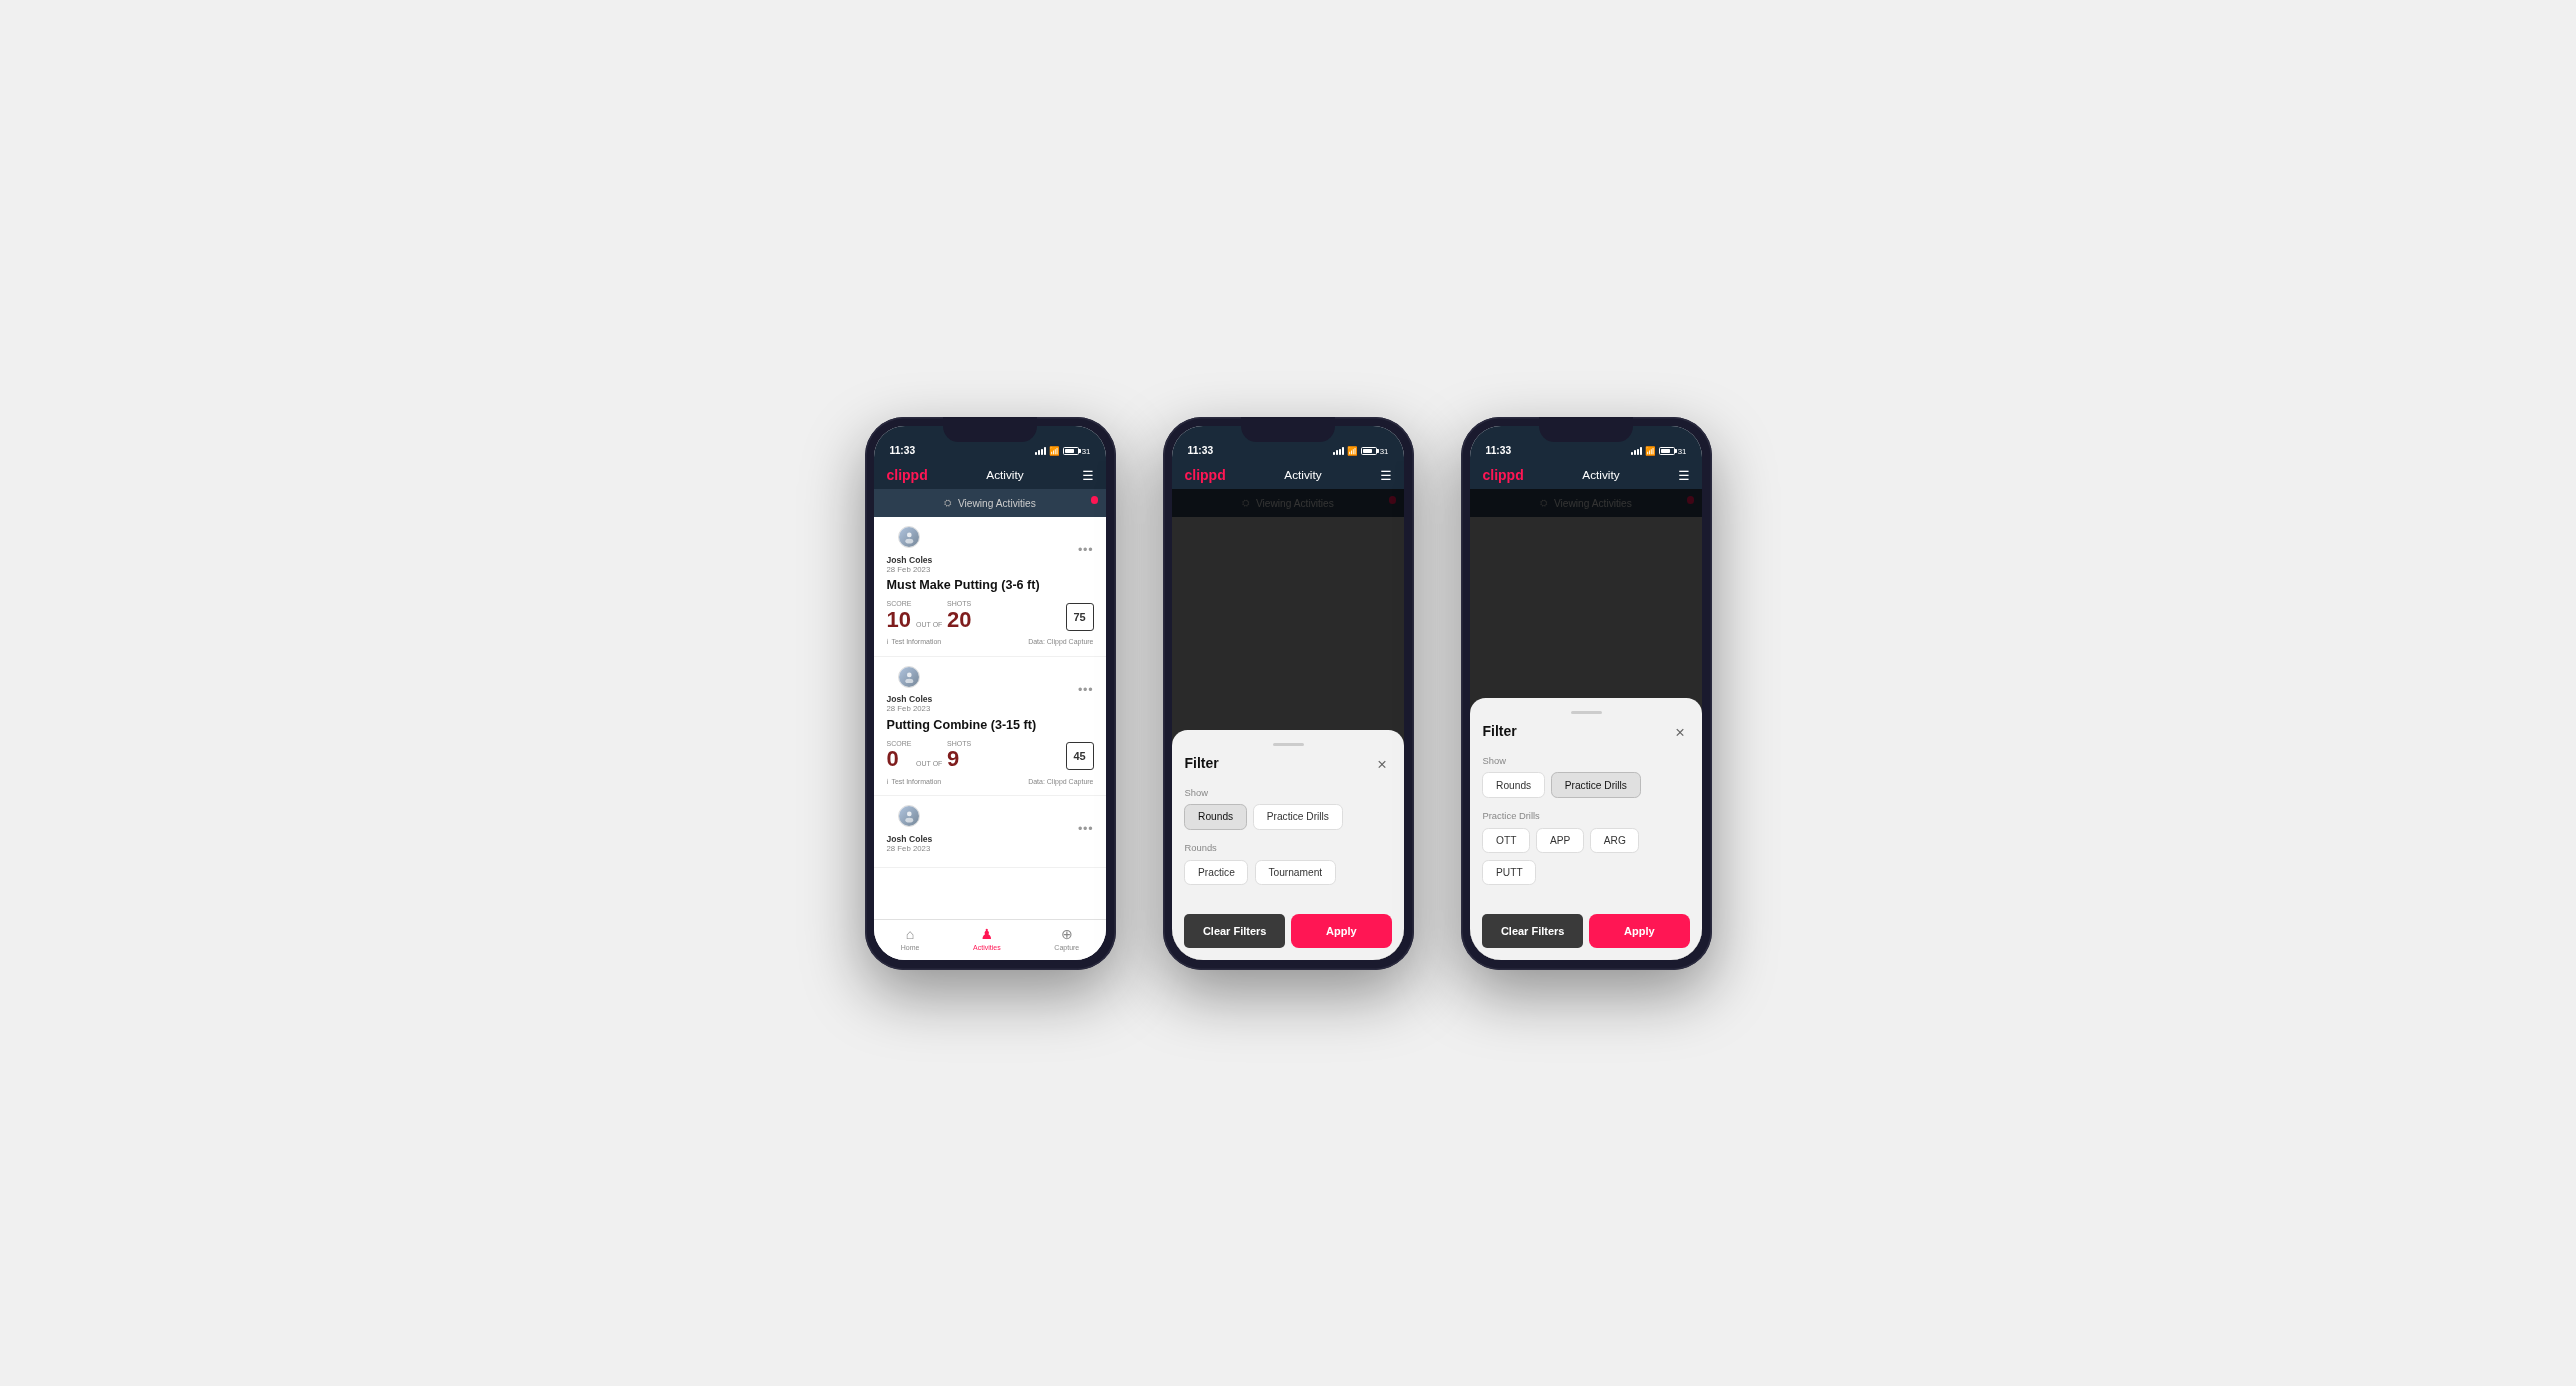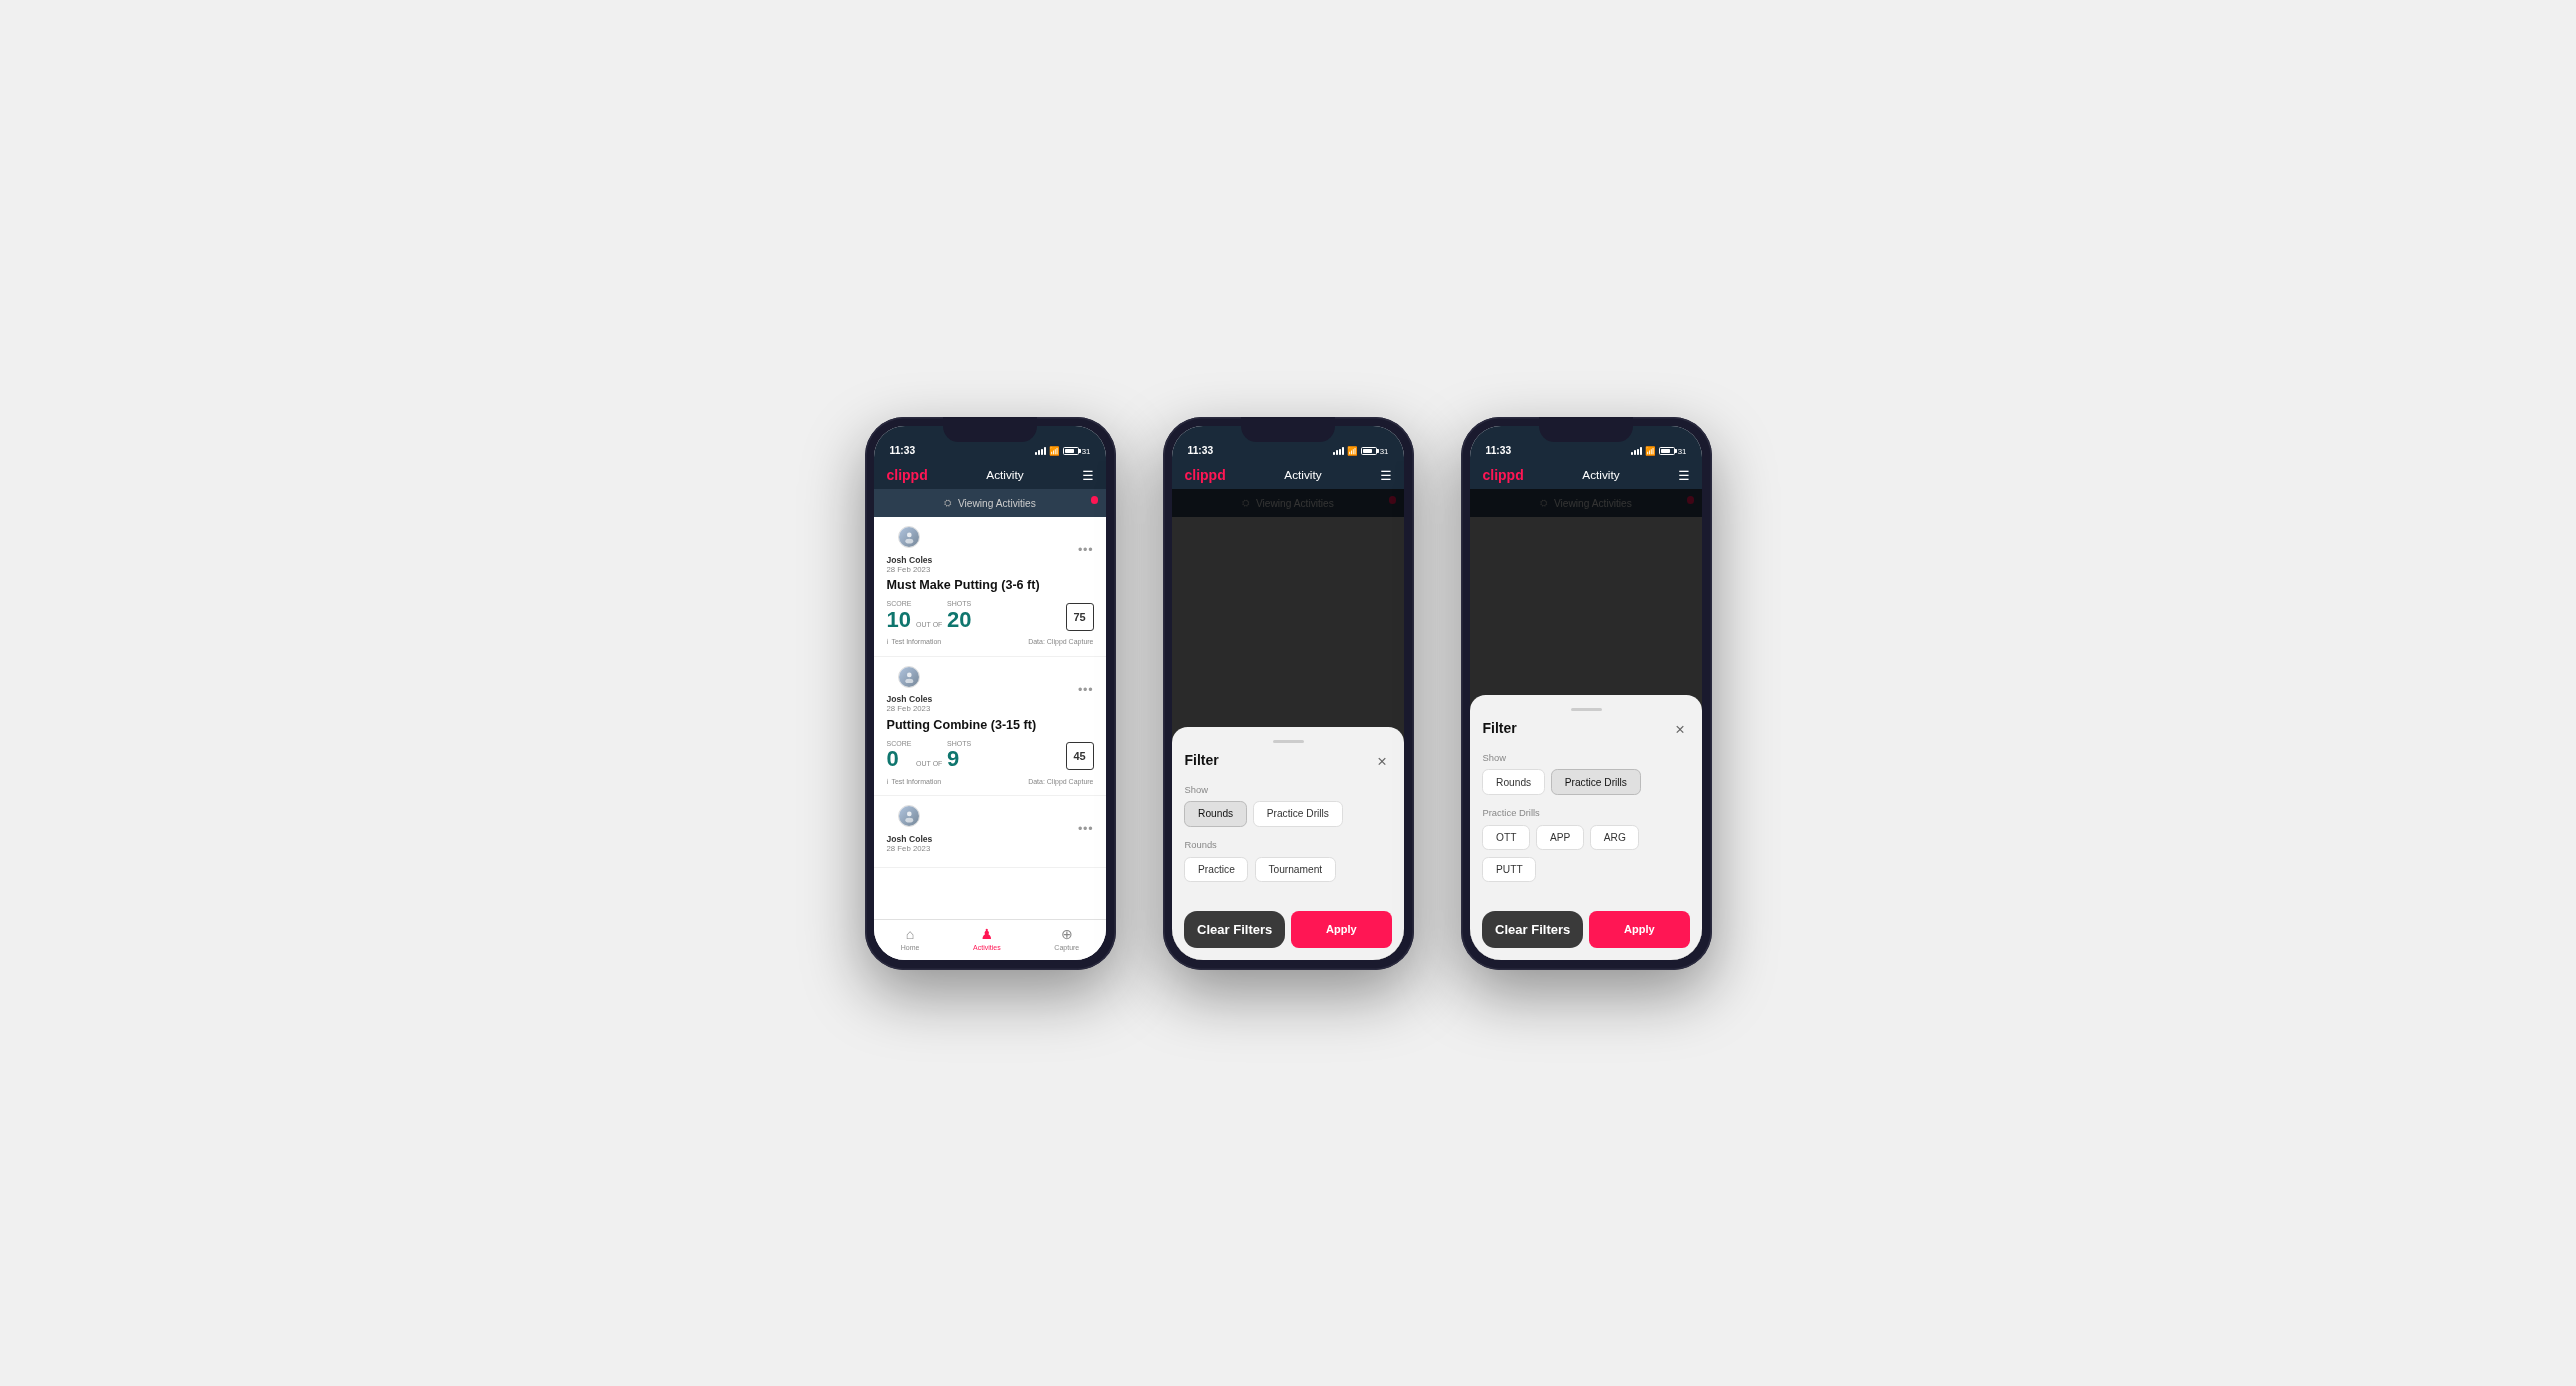--- a/index.html
+++ b/index.html
@@ -252,21 +252,21 @@
     }
     .stat-label {
       font-size: 7px;
       color: #888;
       text-transform: uppercase;
       margin-bottom: 1.6px;
     }
     .stat-value {
       font-size: 22px;
       font-weight: 700;
-      color: #0f766e;
+      color: #7f1d1d;
       line-height: 1;
     }
     .out-of {
       font-size: 7px;
       color: #888;
       margin: 0 4.7px 3.1px;
       align-self: flex-end;
     }
     .shot-quality-badge {
       width: 28px;
@@ -409,22 +409,22 @@
       display: flex;
       gap: 6.3px;
       margin-top: 15.7px;
     }
     .btn-clear {
       flex: 1;
       padding: 11px;
       background: #3a3a3a;
       color: #fff;
       border: none;
-      border-radius: 13px;
-      font-size: 13px;
+      border-radius: 5px;
+      font-size: 11px;
       font-weight: 600;
       cursor: pointer;
     }
     .btn-apply {
       flex: 1;
       padding: 11px;
       background: #ff1654;
       color: #fff;
       border: none;
       border-radius: 7.8px;

